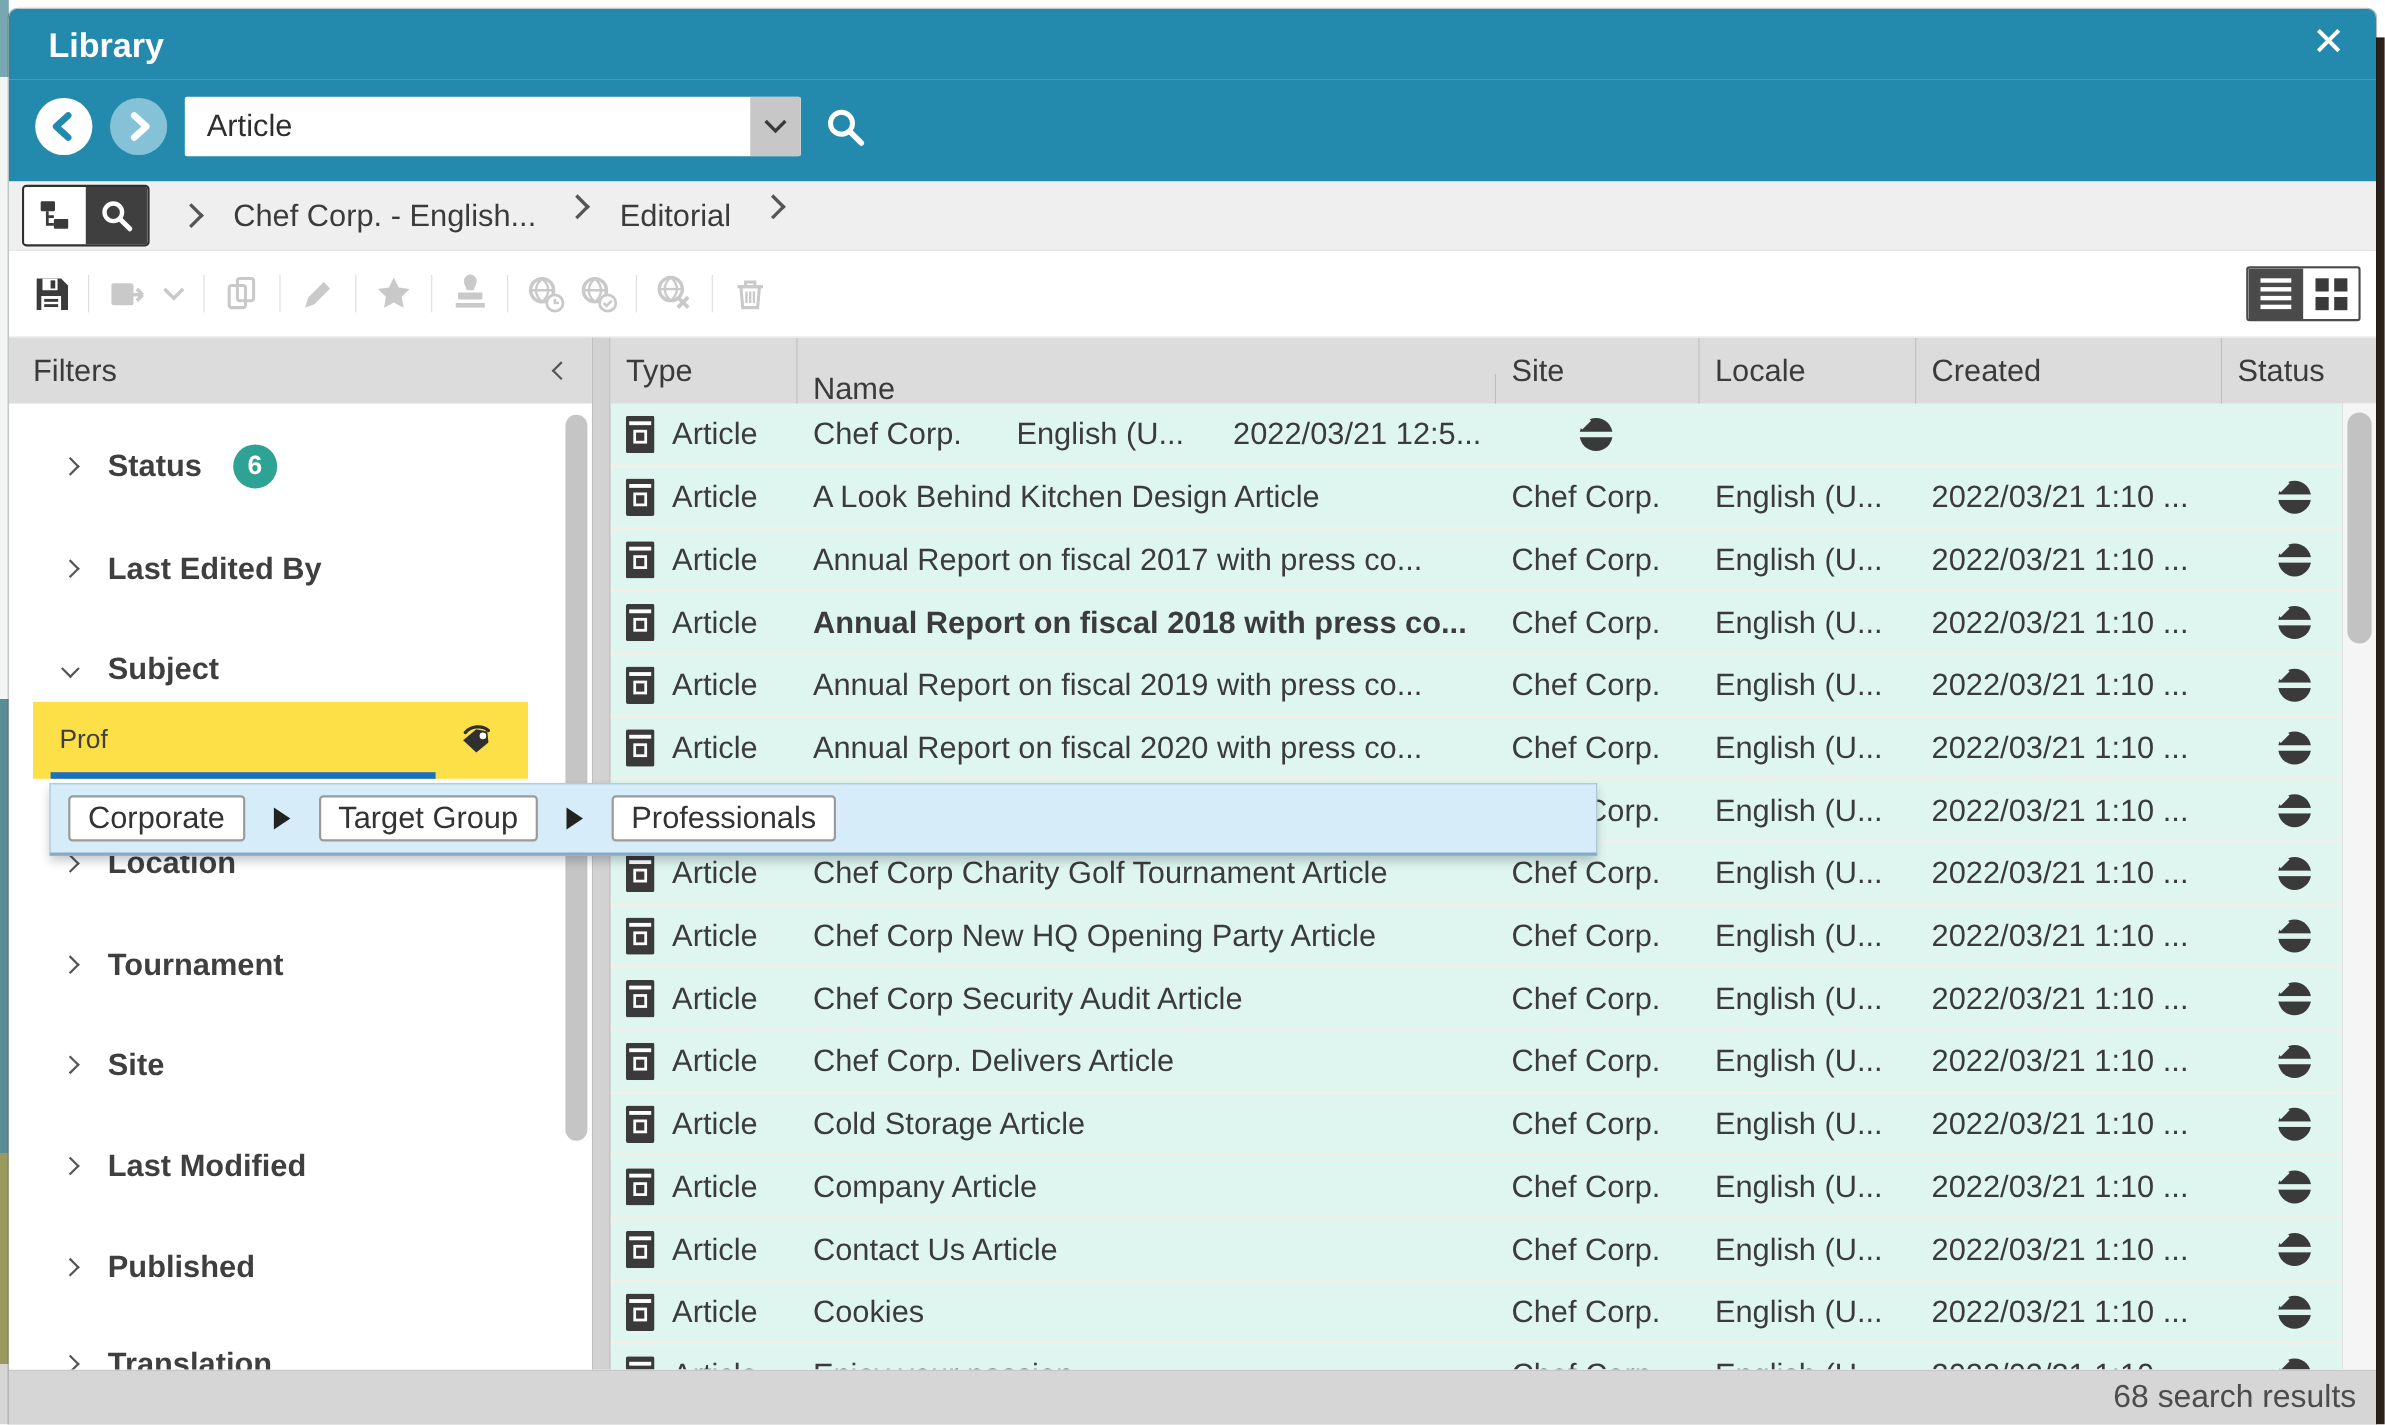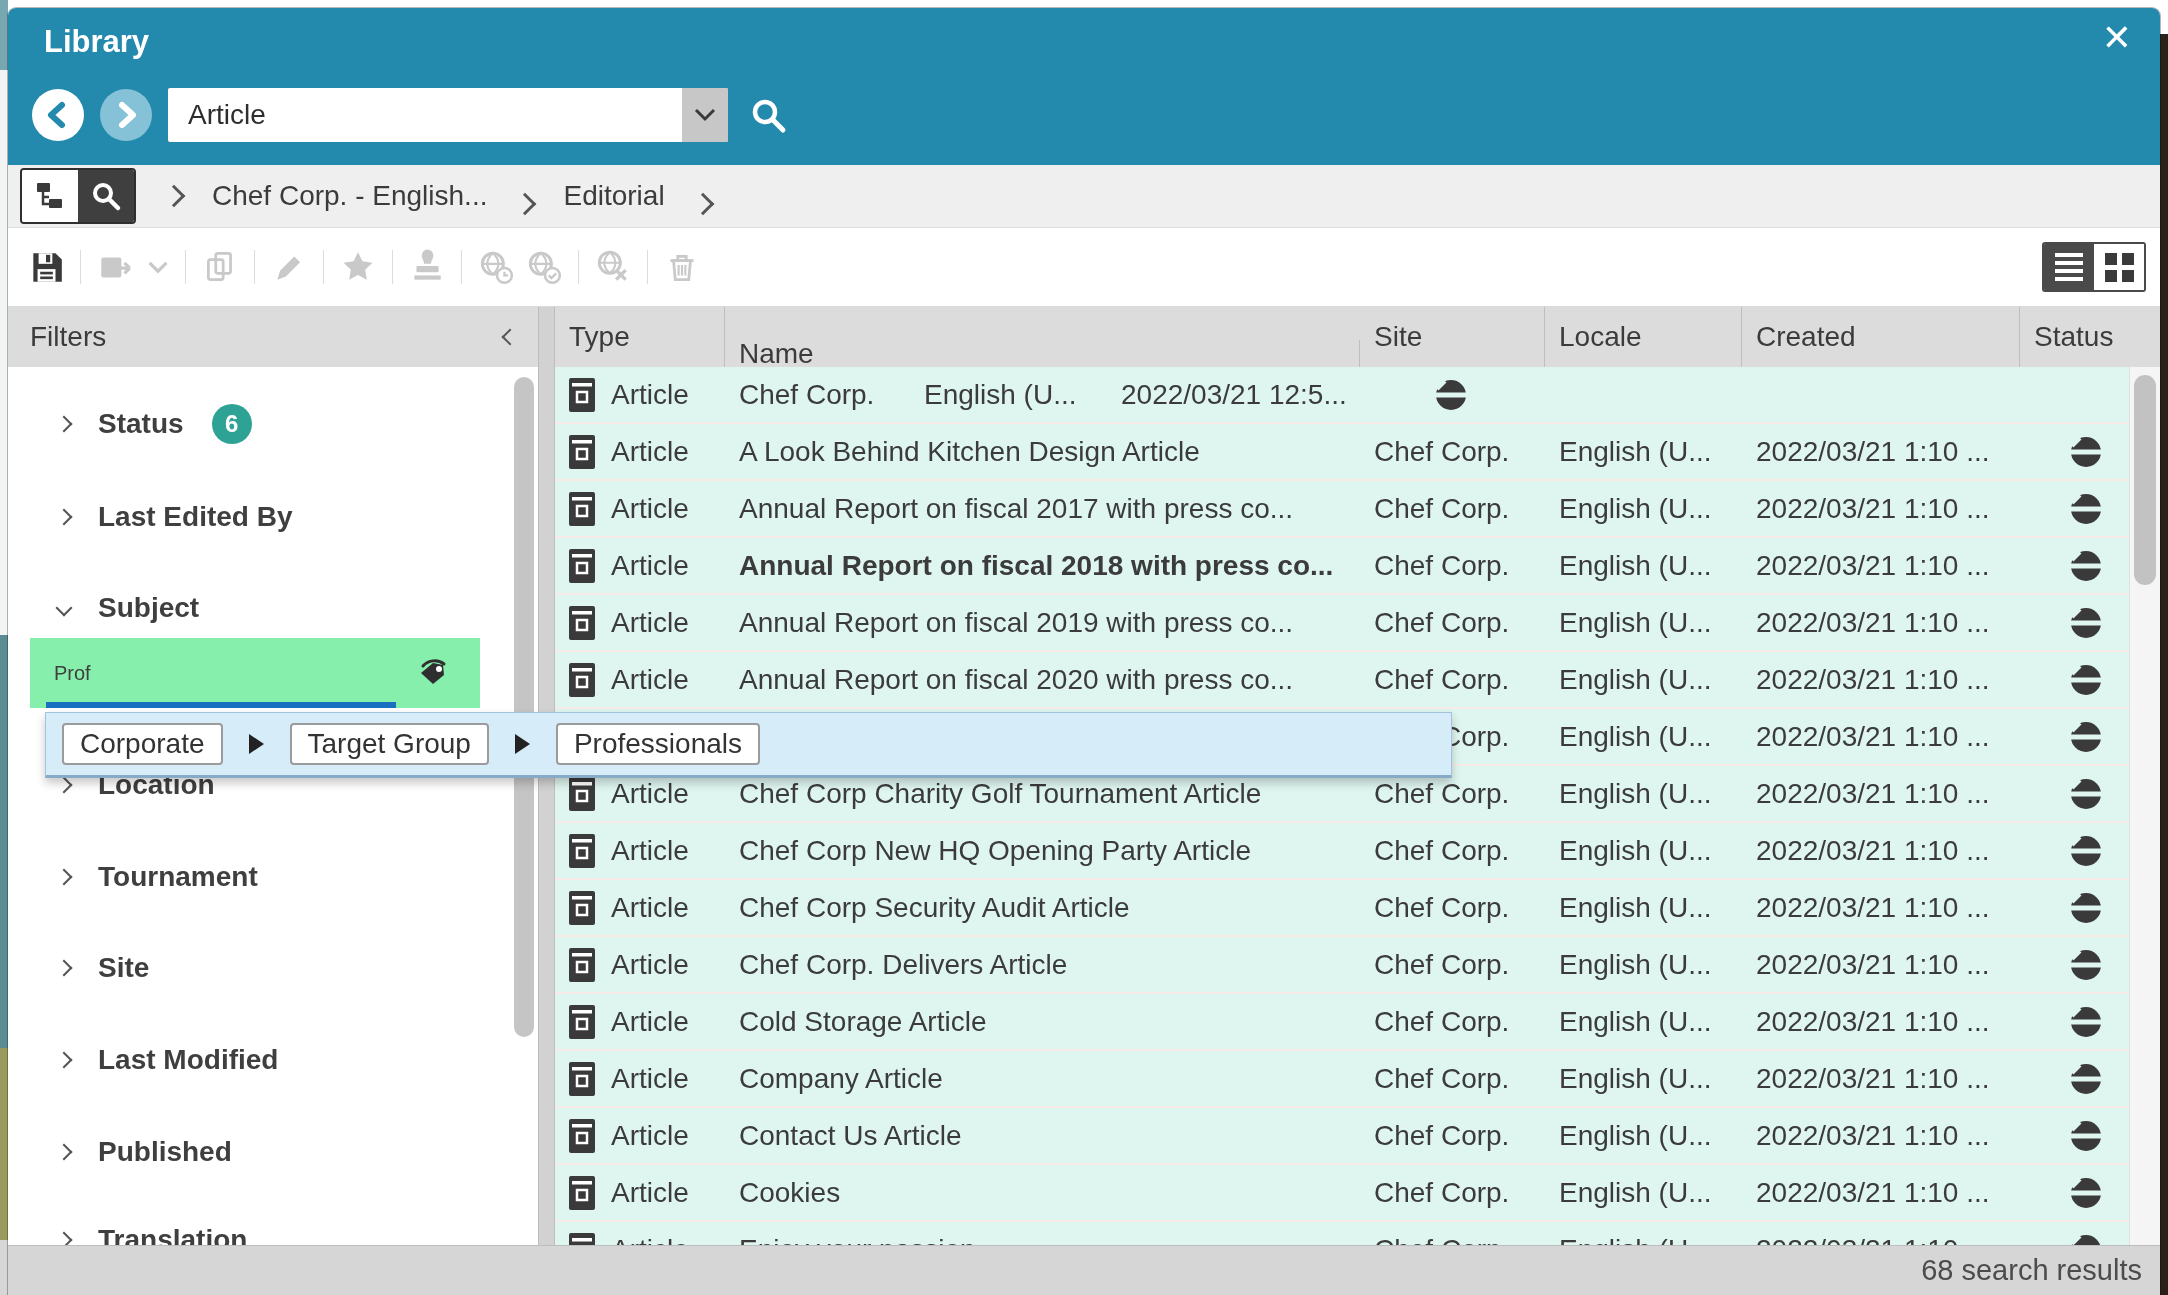--- a/index.html
+++ b/index.html
@@ -56,22 +56,22 @@
   .vgrid{display:grid;grid-template-columns:12px 12px;gap:5px}
   .vgrid i{display:block;width:12px;height:12px;background:#3a3a3a}
 
   
   .content{position:relative;height:938px;display:flex;background:#fff}
   .filters{width:530px;position:relative;flex:none}
   .fhead{height:60px;background:#dcdcdc;display:flex;align-items:center;justify-content:space-between;padding:0 22px;font-size:28px;color:#3b3b3b;box-sizing:border-box}
   .fbody{position:relative;height:878px;overflow:hidden;background:#fff}
   .fitem{position:absolute;left:50px;height:40px;display:flex;gap:28px;align-items:center;font-weight:bold;font-size:28px;color:#3f3f3f;cursor:pointer}
   .badge{min-width:40px;height:40px;border-radius:20px;background:#2fa296;color:#fff;font-size:24px;display:grid;place-items:center;font-weight:bold;box-sizing:border-box;padding:0 6px}
-  .subj-input{position:absolute;left:22px;top:271px;width:450px;height:70px;background:#86efac;border:none;
-    font-size:20px;color:#3f3f3f;padding:0 70px 0 24px;box-sizing:border-box;font-family:"Liberation Sans",sans-serif}
+  .subj-input{position:absolute;left:22px;top:271px;width:450px;height:70px;background:#fde047;border:none;
+    font-size:24px;color:#3f3f3f;padding:0 70px 0 24px;box-sizing:border-box;font-family:"Liberation Sans",sans-serif}
   .subj-underline{position:absolute;left:38px;top:335px;width:350px;height:6px;background:#1b6fc0}
   .tag-ic{position:absolute;left:404px;top:286px;cursor:pointer}
   .fscroll{position:absolute;left:506px;top:10px;width:20px;height:660px;background:#c5c5c5;border-radius:10px;cursor:pointer}
 
   .splitter{width:17px;background:#d2d2d2;border-left:1px solid #bdbdbd;border-right:1px solid #bdbdbd;box-sizing:border-box;flex:none;cursor:col-resize}
 
   
   .tablearea{flex:1;position:relative;overflow:hidden}
   .thead{height:60px;background:#dcdcdc;display:flex;font-size:28px;color:#3b3b3b}
   .th{display:flex;align-items:center;padding:0 14px;border-right:1px solid #bfbfbf;box-sizing:border-box;flex:none;cursor:pointer}
@@ -141,21 +141,21 @@
         </svg>
       </span>
       <span class="tbtn active">
         <svg width="34" height="34" viewBox="0 0 34 34">
           <circle cx="14" cy="14" r="8" fill="none" stroke="#fff" stroke-width="4"></circle>
           <path d="M20 20 L29 29" stroke="#fff" stroke-width="4.5" stroke-linecap="round"></path>
         </svg>
       </span>
     </div>
     <span class="chev right"></span>
-    <span id="crumbs" style="display:flex;align-items:flex-end;gap:30px">
+    <span id="crumbs" style="display:flex;align-items:flex-start;gap:30px">
         <span class="crumb">Chef Corp. - English...</span>
         <span class="chev right"></span>
         <span class="crumb">Editorial</span>
         <span class="chev right"></span>
       </span>
   </div>
 
   <div class="toolbar" id="toolbar">
 
     <span class="ticon">

